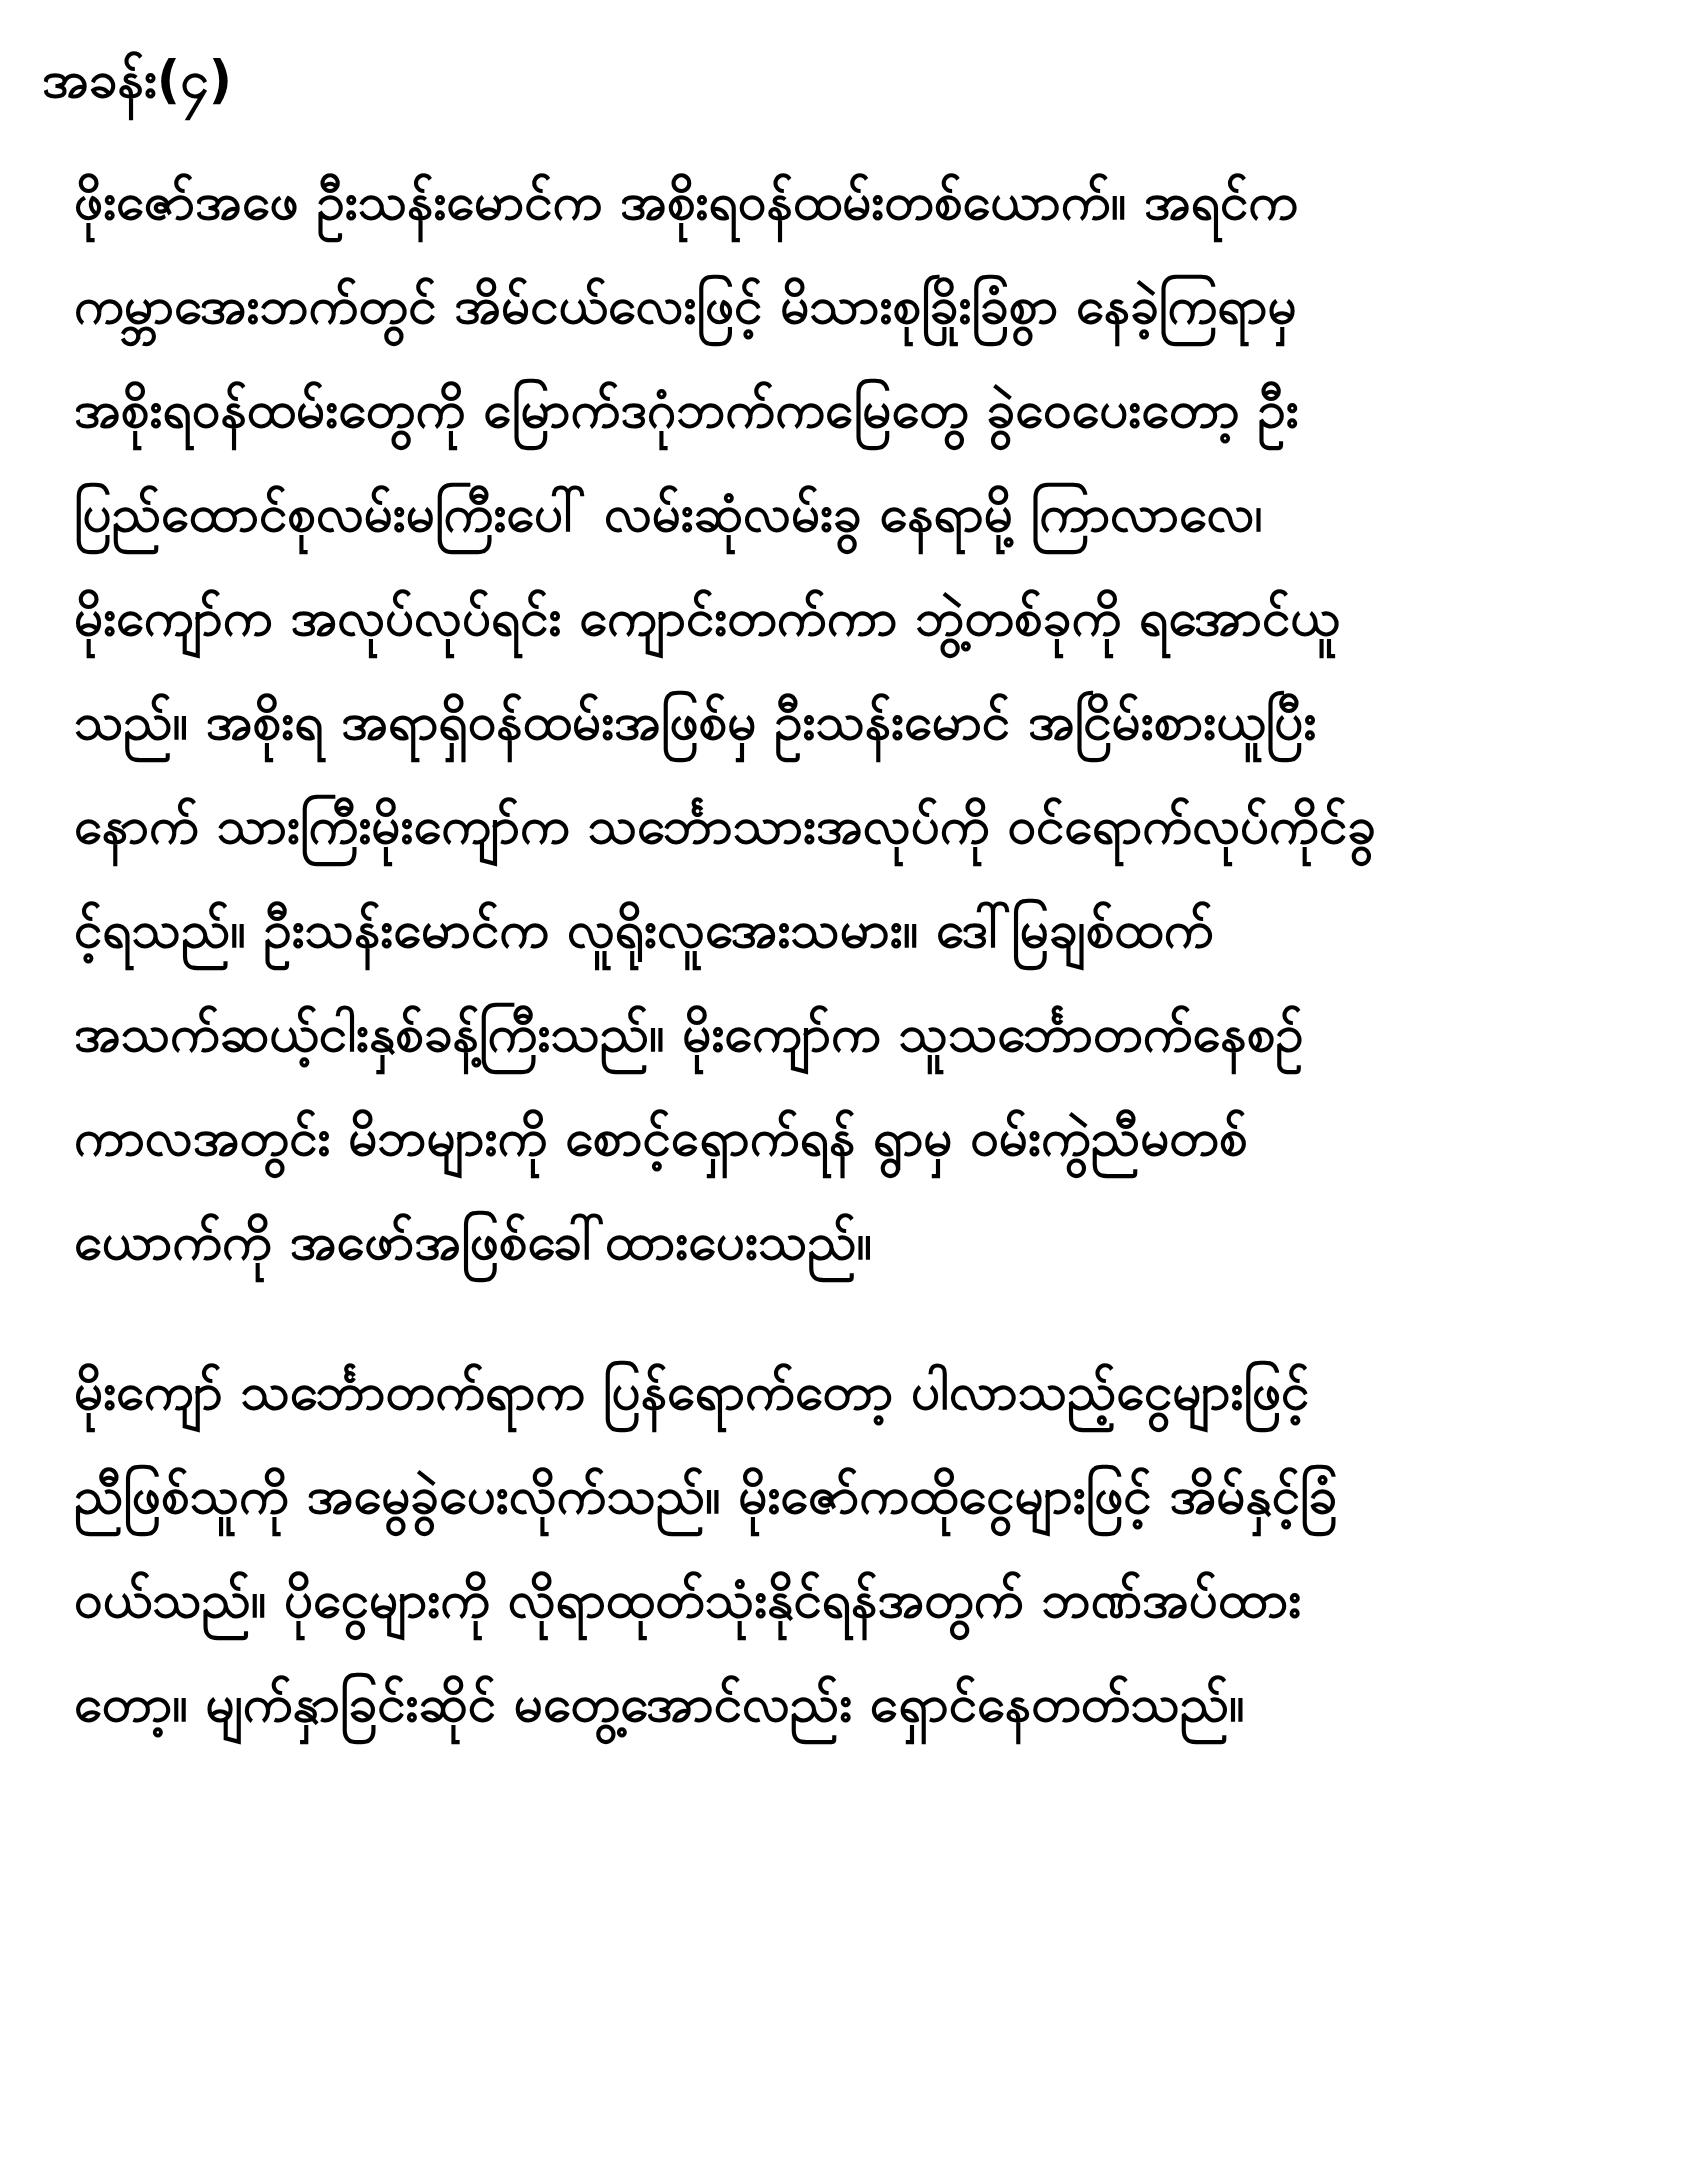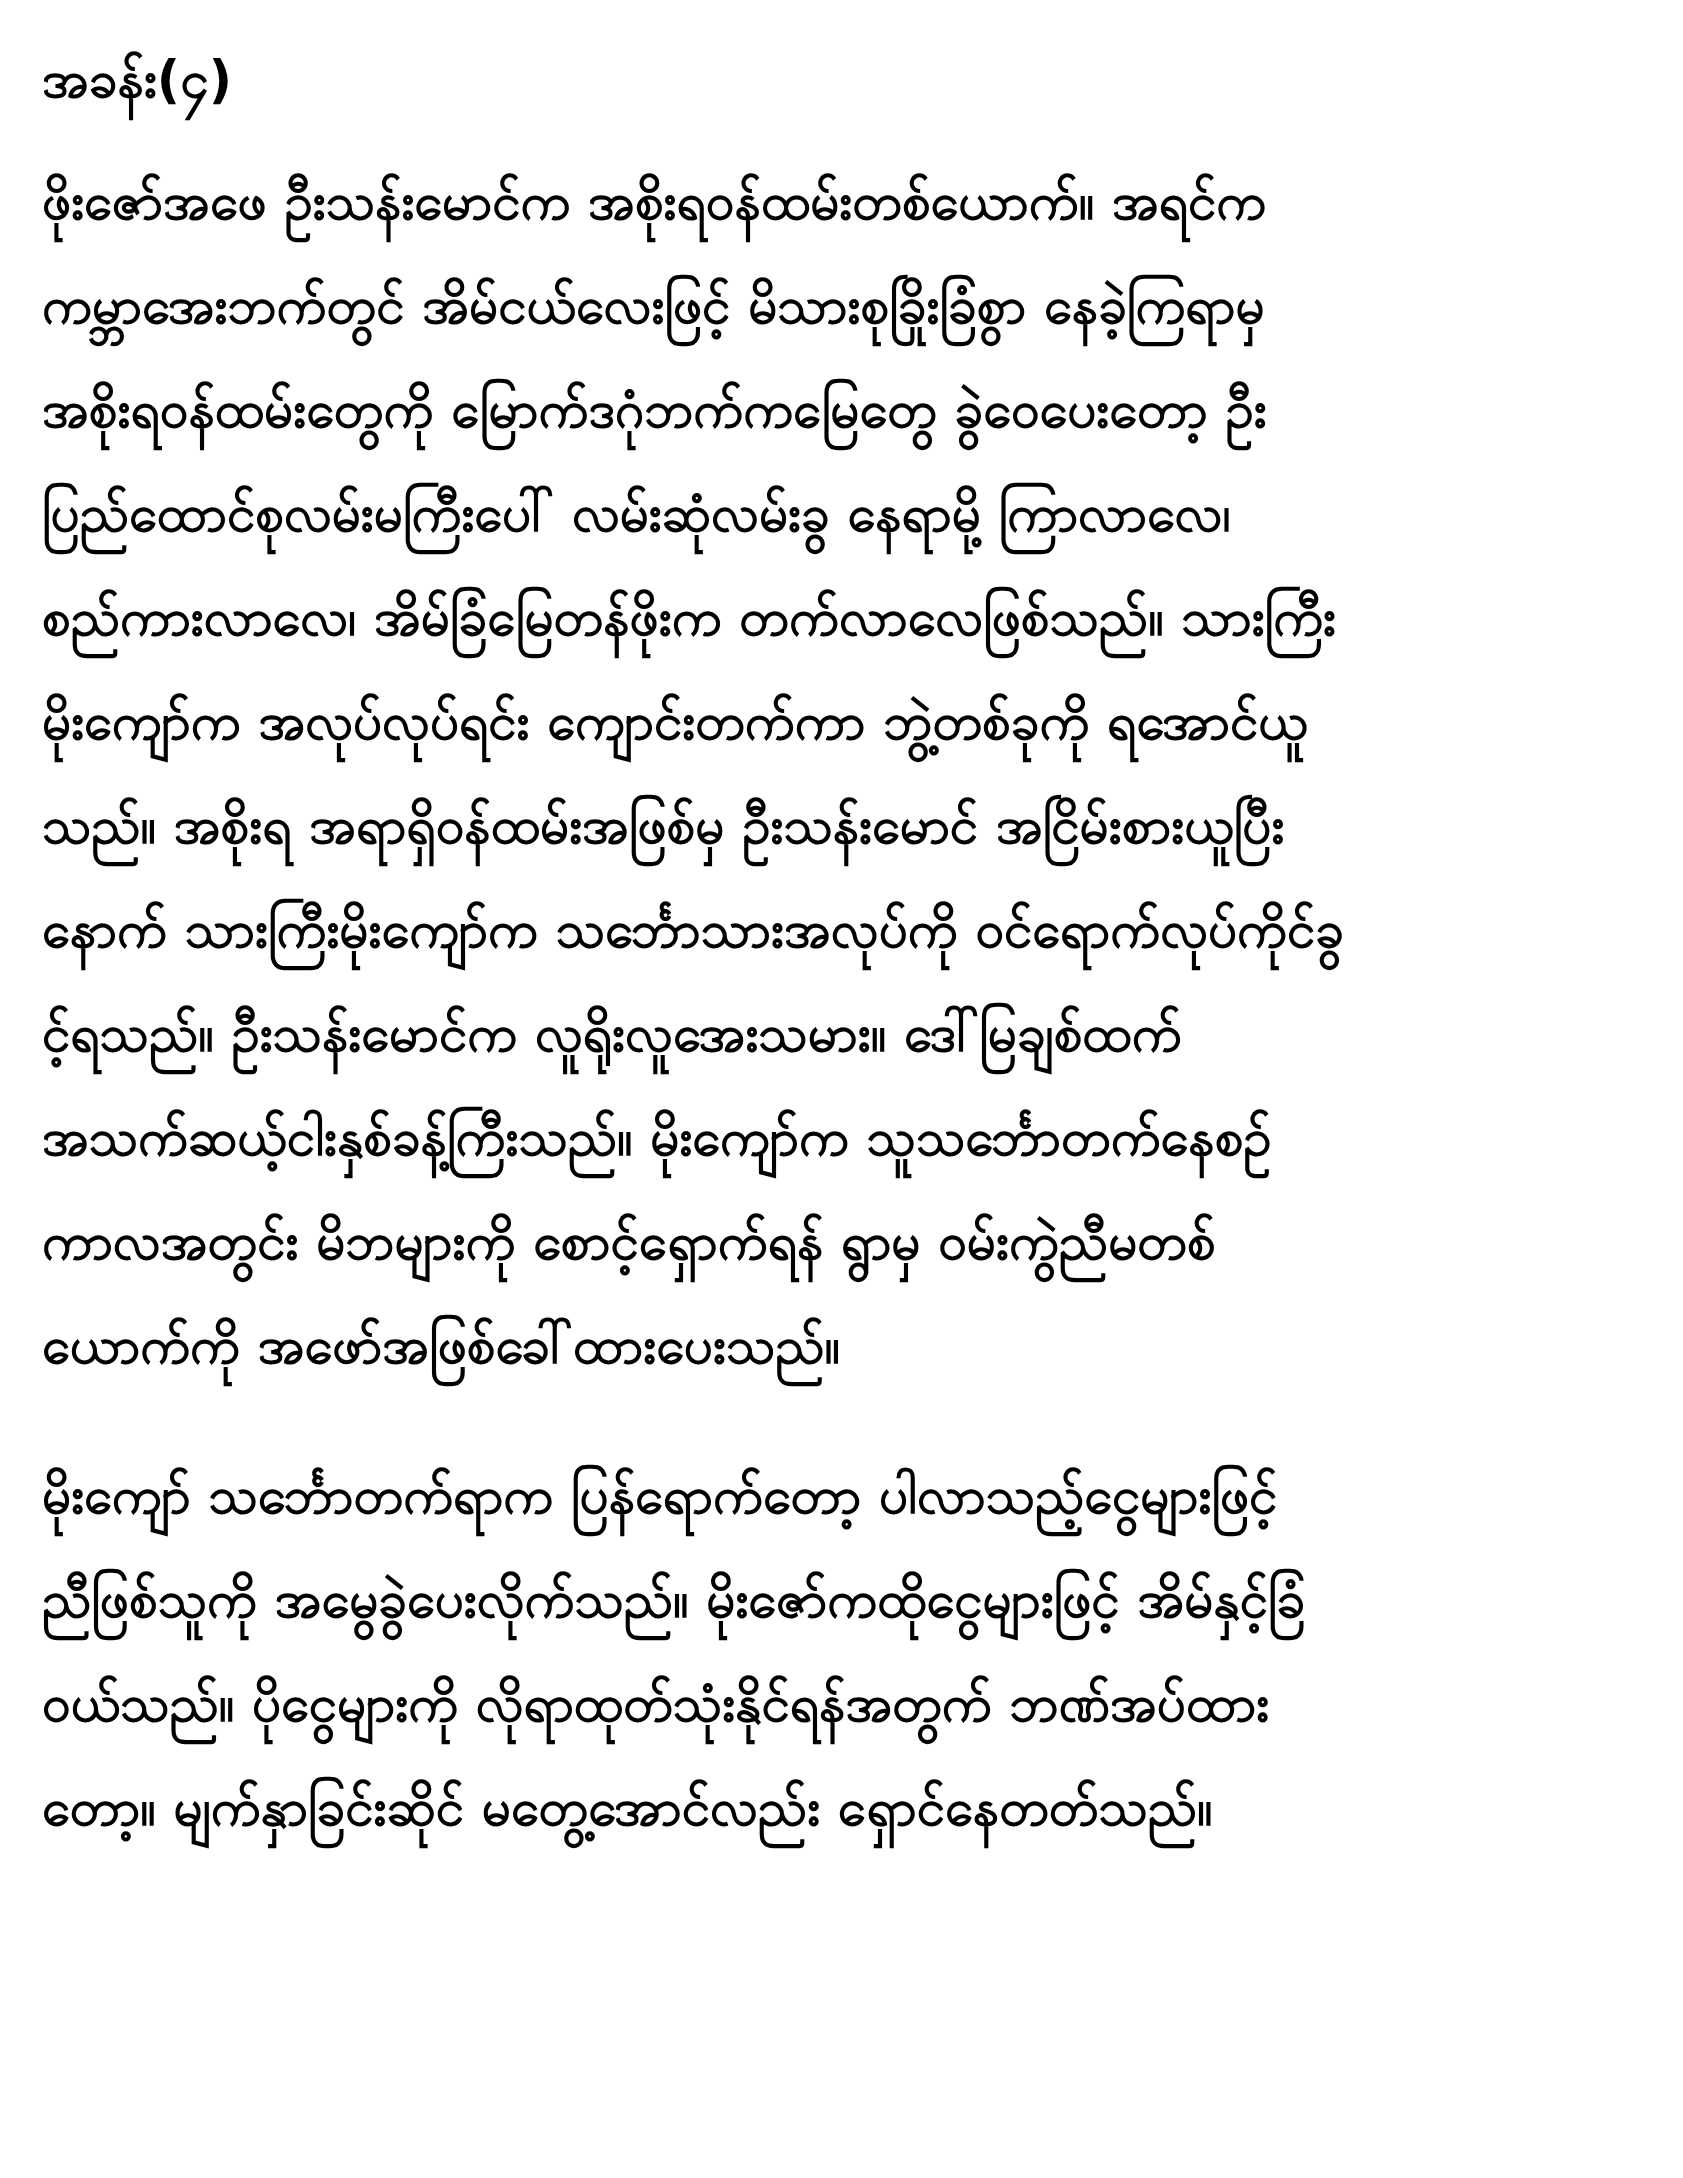--- a/index.html
+++ b/index.html
@@ -32,35 +32,35 @@
   }
   .para.second {
     margin-top: 46px;
   }
   .text-line {
     font-size: 51px;
     font-weight: bold;
     line-height: 104px;
     white-space: nowrap;
     letter-spacing: 0px;
+    margin-left: 32px;
   }
 </style>
 </head>
 <body>
 
 <div class="page">
 
   <div class="chapter-heading">အခန်း(၄)</div>
 
   <div class="para first">
     <div class="text-line">ဖိုးဇော်အဖေ ဦးသန်းမောင်က အစိုးရဝန်ထမ်းတစ်ယောက်။ အရင်က</div>
     <div class="text-line">ကမ္ဘာအေးဘက်တွင် အိမ်ငယ်လေးဖြင့် မိသားစုခြိုးခြံစွာ နေခဲ့ကြရာမှ</div>
     <div class="text-line">အစိုးရဝန်ထမ်းတွေကို မြောက်ဒဂုံဘက်ကမြေတွေ ခွဲဝေပေးတော့ ဦး</div>
     <div class="text-line">ပြည်ထောင်စုလမ်းမကြီးပေါ် လမ်းဆုံလမ်းခွ နေရာမို့ ကြာလာလေ၊</div>
-    <div class="text-line">စည်ကားလာလေ၊ အိမ်ခြံမြေတန်ဖိုးက တက်လာလေဖြစ်သည်။ သားကြီး</div>
     <div class="text-line">မိုးကျော်က အလုပ်လုပ်ရင်း ကျောင်းတက်ကာ ဘွဲ့တစ်ခုကို ရအောင်ယူ</div>
     <div class="text-line">သည်။ အစိုးရ အရာရှိဝန်ထမ်းအဖြစ်မှ ဦးသန်းမောင် အငြိမ်းစားယူပြီး</div>
     <div class="text-line">နောက် သားကြီးမိုးကျော်က သင်္ဘောသားအလုပ်ကို ဝင်ရောက်လုပ်ကိုင်ခွ</div>
     <div class="text-line">င့်ရသည်။ ဦးသန်းမောင်က လူရိုးလူအေးသမား။ ဒေါ်မြချစ်ထက်</div>
     <div class="text-line">အသက်ဆယ့်ငါးနှစ်ခန့်ကြီးသည်။ မိုးကျော်က သူသင်္ဘောတက်နေစဉ်</div>
     <div class="text-line">ကာလအတွင်း မိဘများကို စောင့်ရှောက်ရန် ရွာမှ ဝမ်းကွဲညီမတစ်</div>
     <div class="text-line">ယောက်ကို အဖော်အဖြစ်ခေါ်ထားပေးသည်။</div>
   </div>
 
   <div class="para second">

